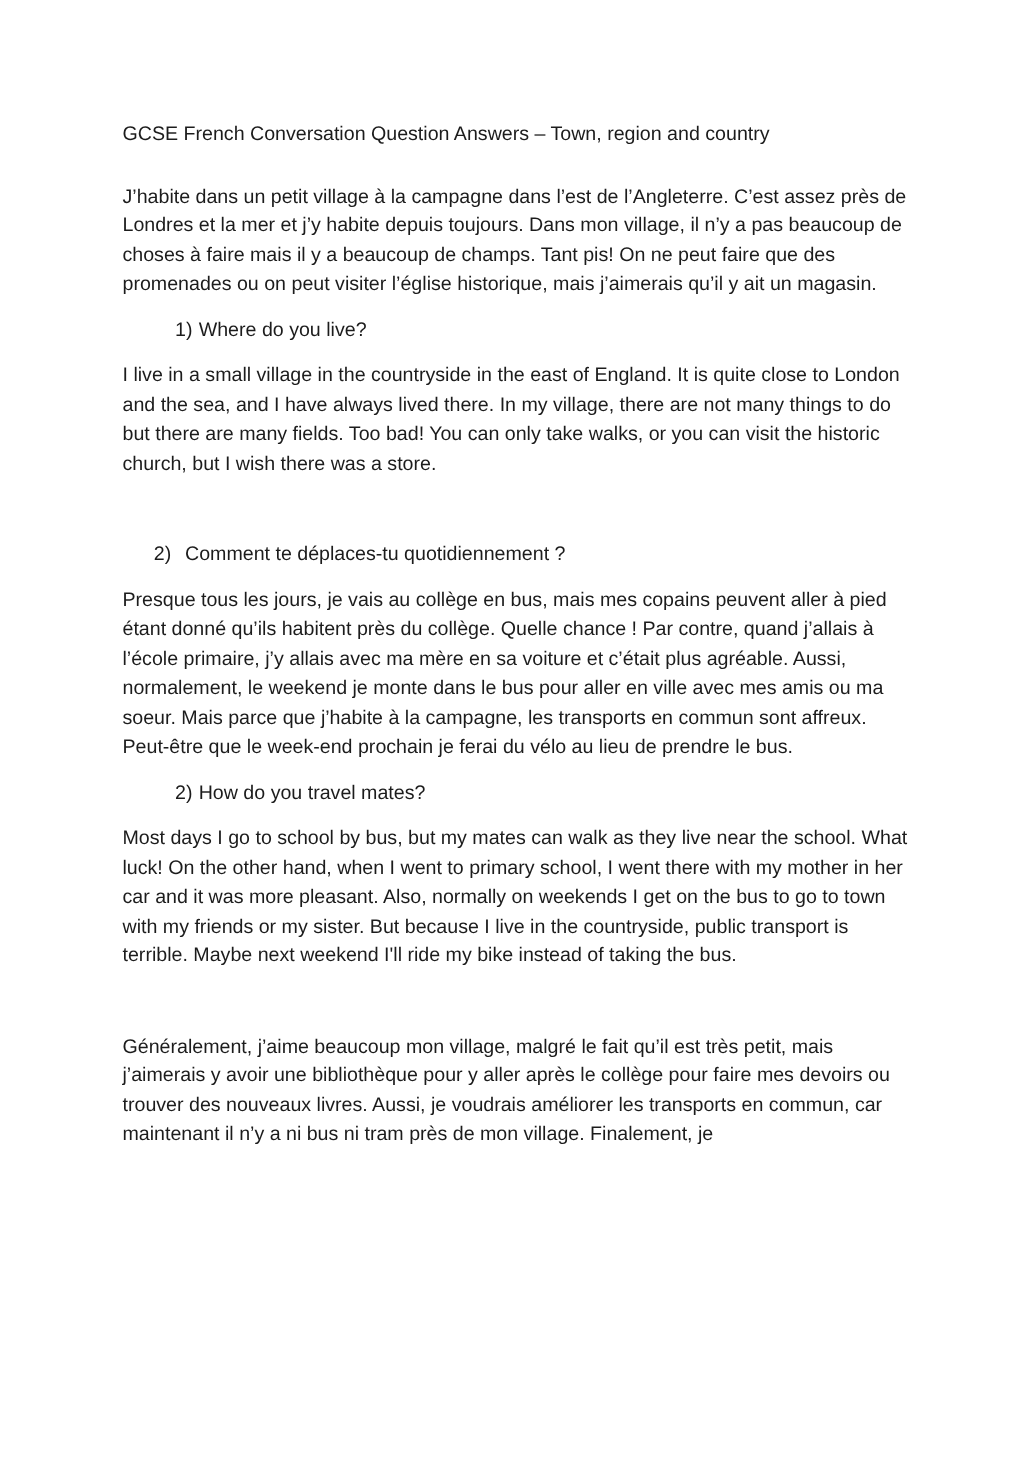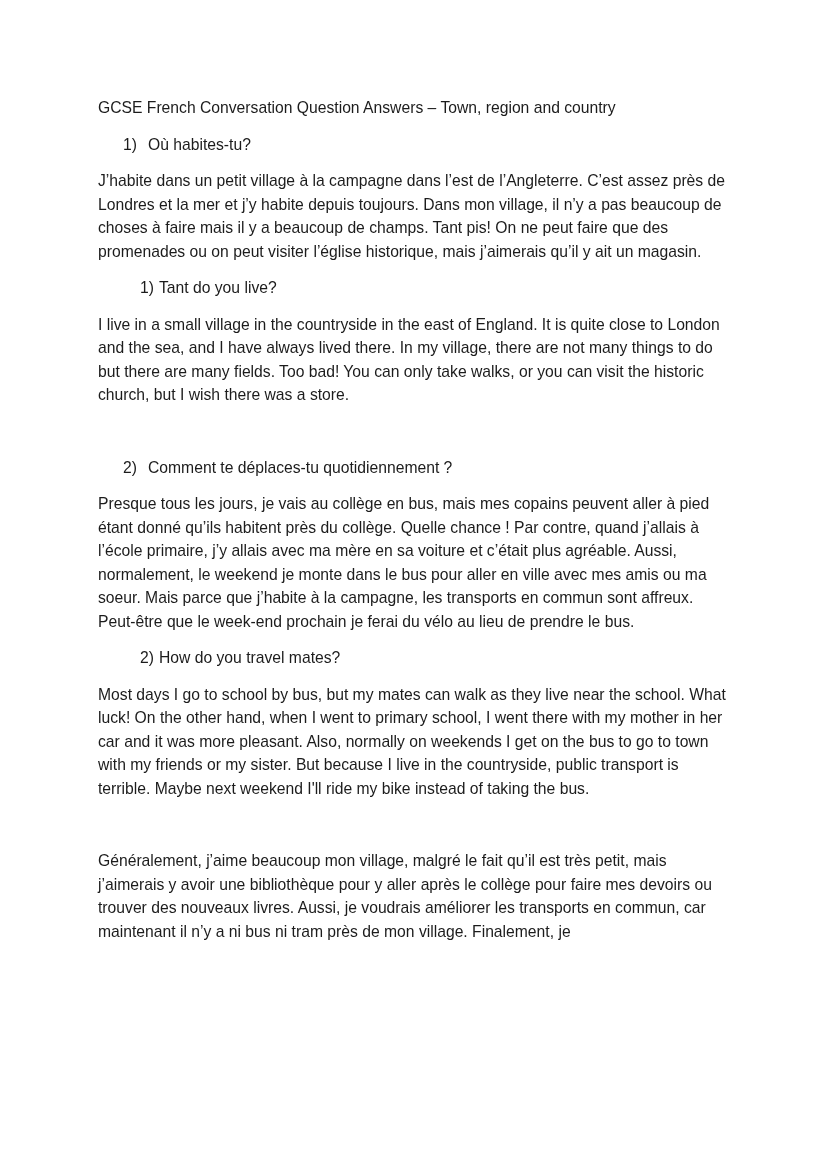--- a/index.html
+++ b/index.html
@@ -14,41 +14,40 @@
     background: #ffffff;
     box-sizing: border-box;
     padding: 96px 100px 40px 98px;
     font-family: "Liberation Sans", sans-serif;
     font-size: 15.7px;
     line-height: 23.5px;
     color: #1c1c1c;
     overflow: hidden;
   }
   p { margin: 0 0 13px 0; }
-  .title { margin-bottom: 13px; }
+  .title { margin-bottom: 26px; }
   .q-fr { padding-left: 25px; }
   .q-fr .num {
     display: inline-block;
     min-width: 25px;
   }
   .q-en { padding-left: 42px; }
   .q-en .num { margin-right: 5px; }
   .section-gap { height: 36px; }
 </style>
 </head>
 <body>
 
 <div class="page">
 
   <p class="title">GCSE French Conversation Question Answers – Town, region and country</p>
 
   <section>
-    <p class="q-fr"><span class="num">1)</span><span>Où habites-tu?</span></p>
     <p class="para">J’habite dans un petit village à la campagne dans l’est de l’Angleterre. C’est assez près de Londres et la mer et j’y habite depuis toujours. Dans mon village, il n’y a pas beaucoup de choses à faire mais il y a beaucoup de champs. Tant pis! On ne peut faire que des promenades ou on peut visiter l’église historique, mais j’aimerais qu’il y ait un magasin.</p>
-    <p class="q-en"><span class="num">1)</span><span>Tant do you live?</span></p>
+    <p class="q-en"><span class="num">1)</span><span>Where do you live?</span></p>
     <p class="para">I live in a small village in the countryside in the east of England. It is quite close to London and the sea, and I have always lived there. In my village, there are not many things to do but there are many fields. Too bad! You can only take walks, or you can visit the historic church, but I wish there was a store.</p>
     <div class="section-gap"></div>
   </section>
 
   <section>
     <p class="q-fr"><span class="num">2)</span><span>Comment te déplaces-tu quotidiennement ?</span></p>
     <p class="para">Presque tous les jours, je vais au collège en bus, mais mes copains peuvent aller à pied étant donné qu’ils habitent près du collège. Quelle chance ! Par contre, quand j’allais à l’école primaire, j’y allais avec ma mère en sa voiture et c’était plus agréable. Aussi, normalement, le weekend je monte dans le bus pour aller en ville avec mes amis ou ma soeur. Mais parce que j’habite à la campagne, les transports en commun sont affreux. Peut-être que le week-end prochain je ferai du vélo au lieu de prendre le bus.</p>
     <p class="q-en"><span class="num">2)</span><span>How do you travel mates?</span></p>
     <p class="para">Most days I go to school by bus, but my mates can walk as they live near the school. What luck! On the other hand, when I went to primary school, I went there with my mother in her car and it was more pleasant. Also, normally on weekends I get on the bus to go to town with my friends or my sister. But because I live in the countryside, public transport is terrible. Maybe next weekend I'll ride my bike instead of taking the bus.</p>
     <div class="section-gap"></div>

